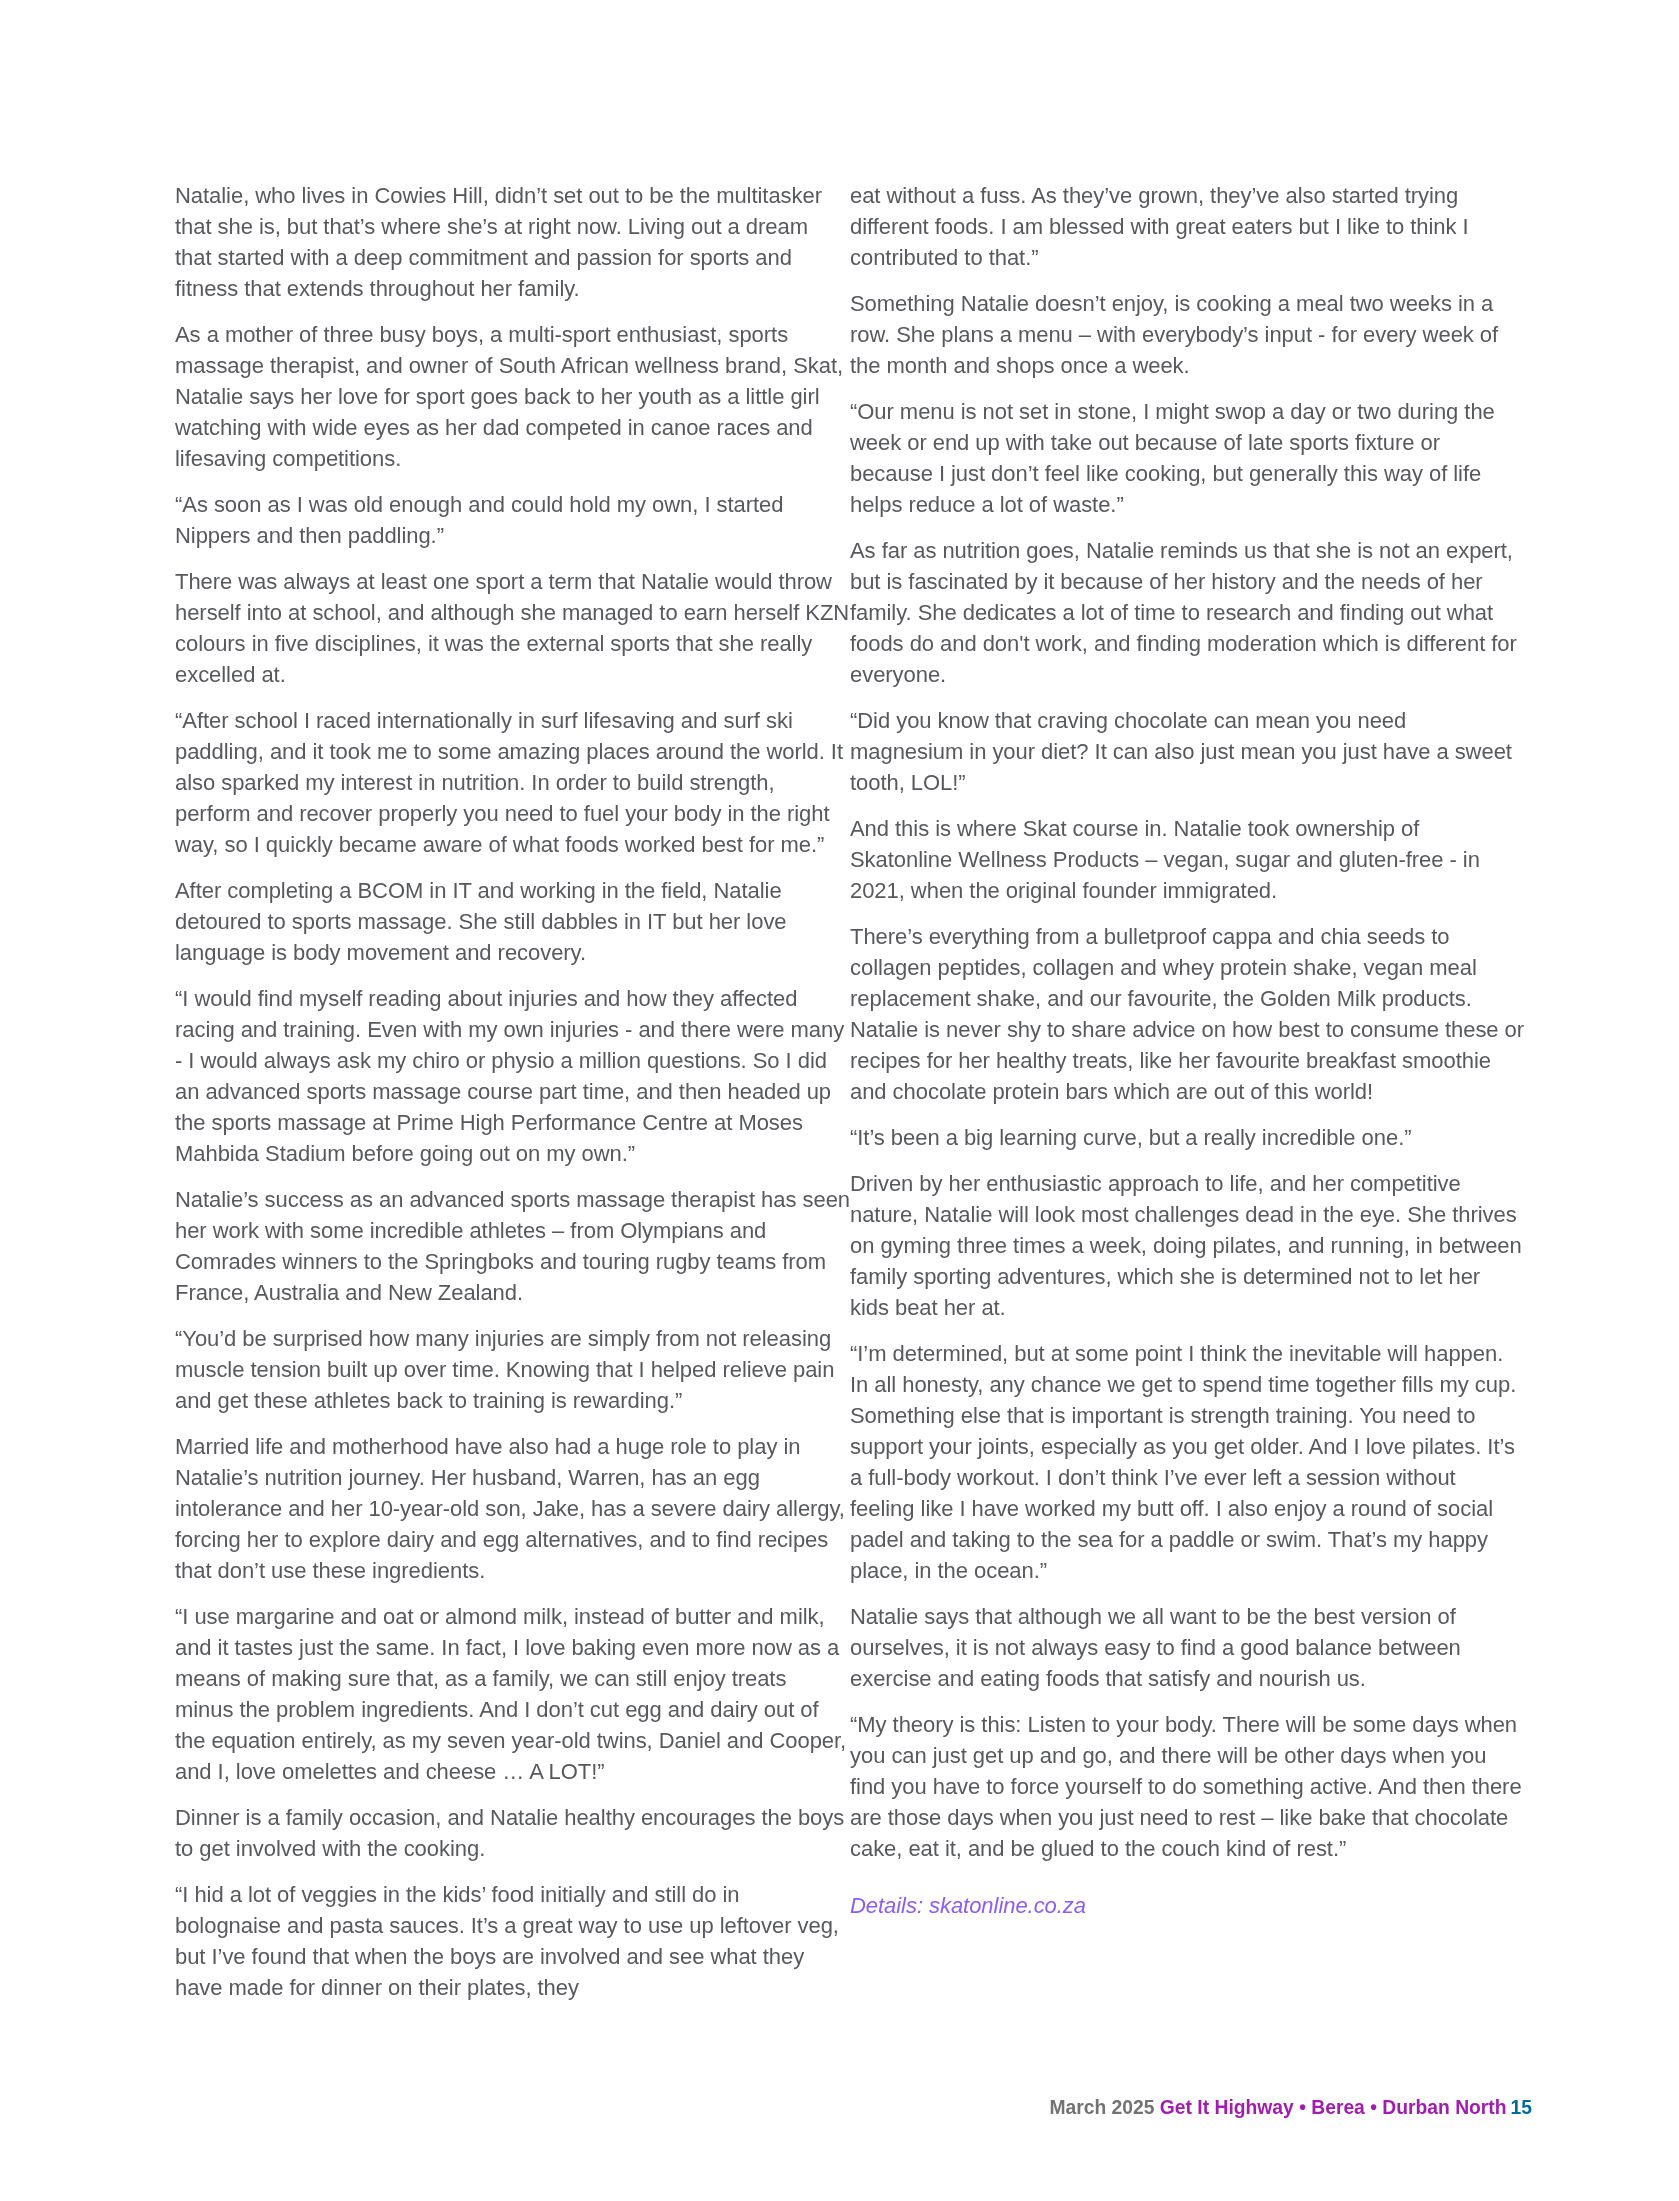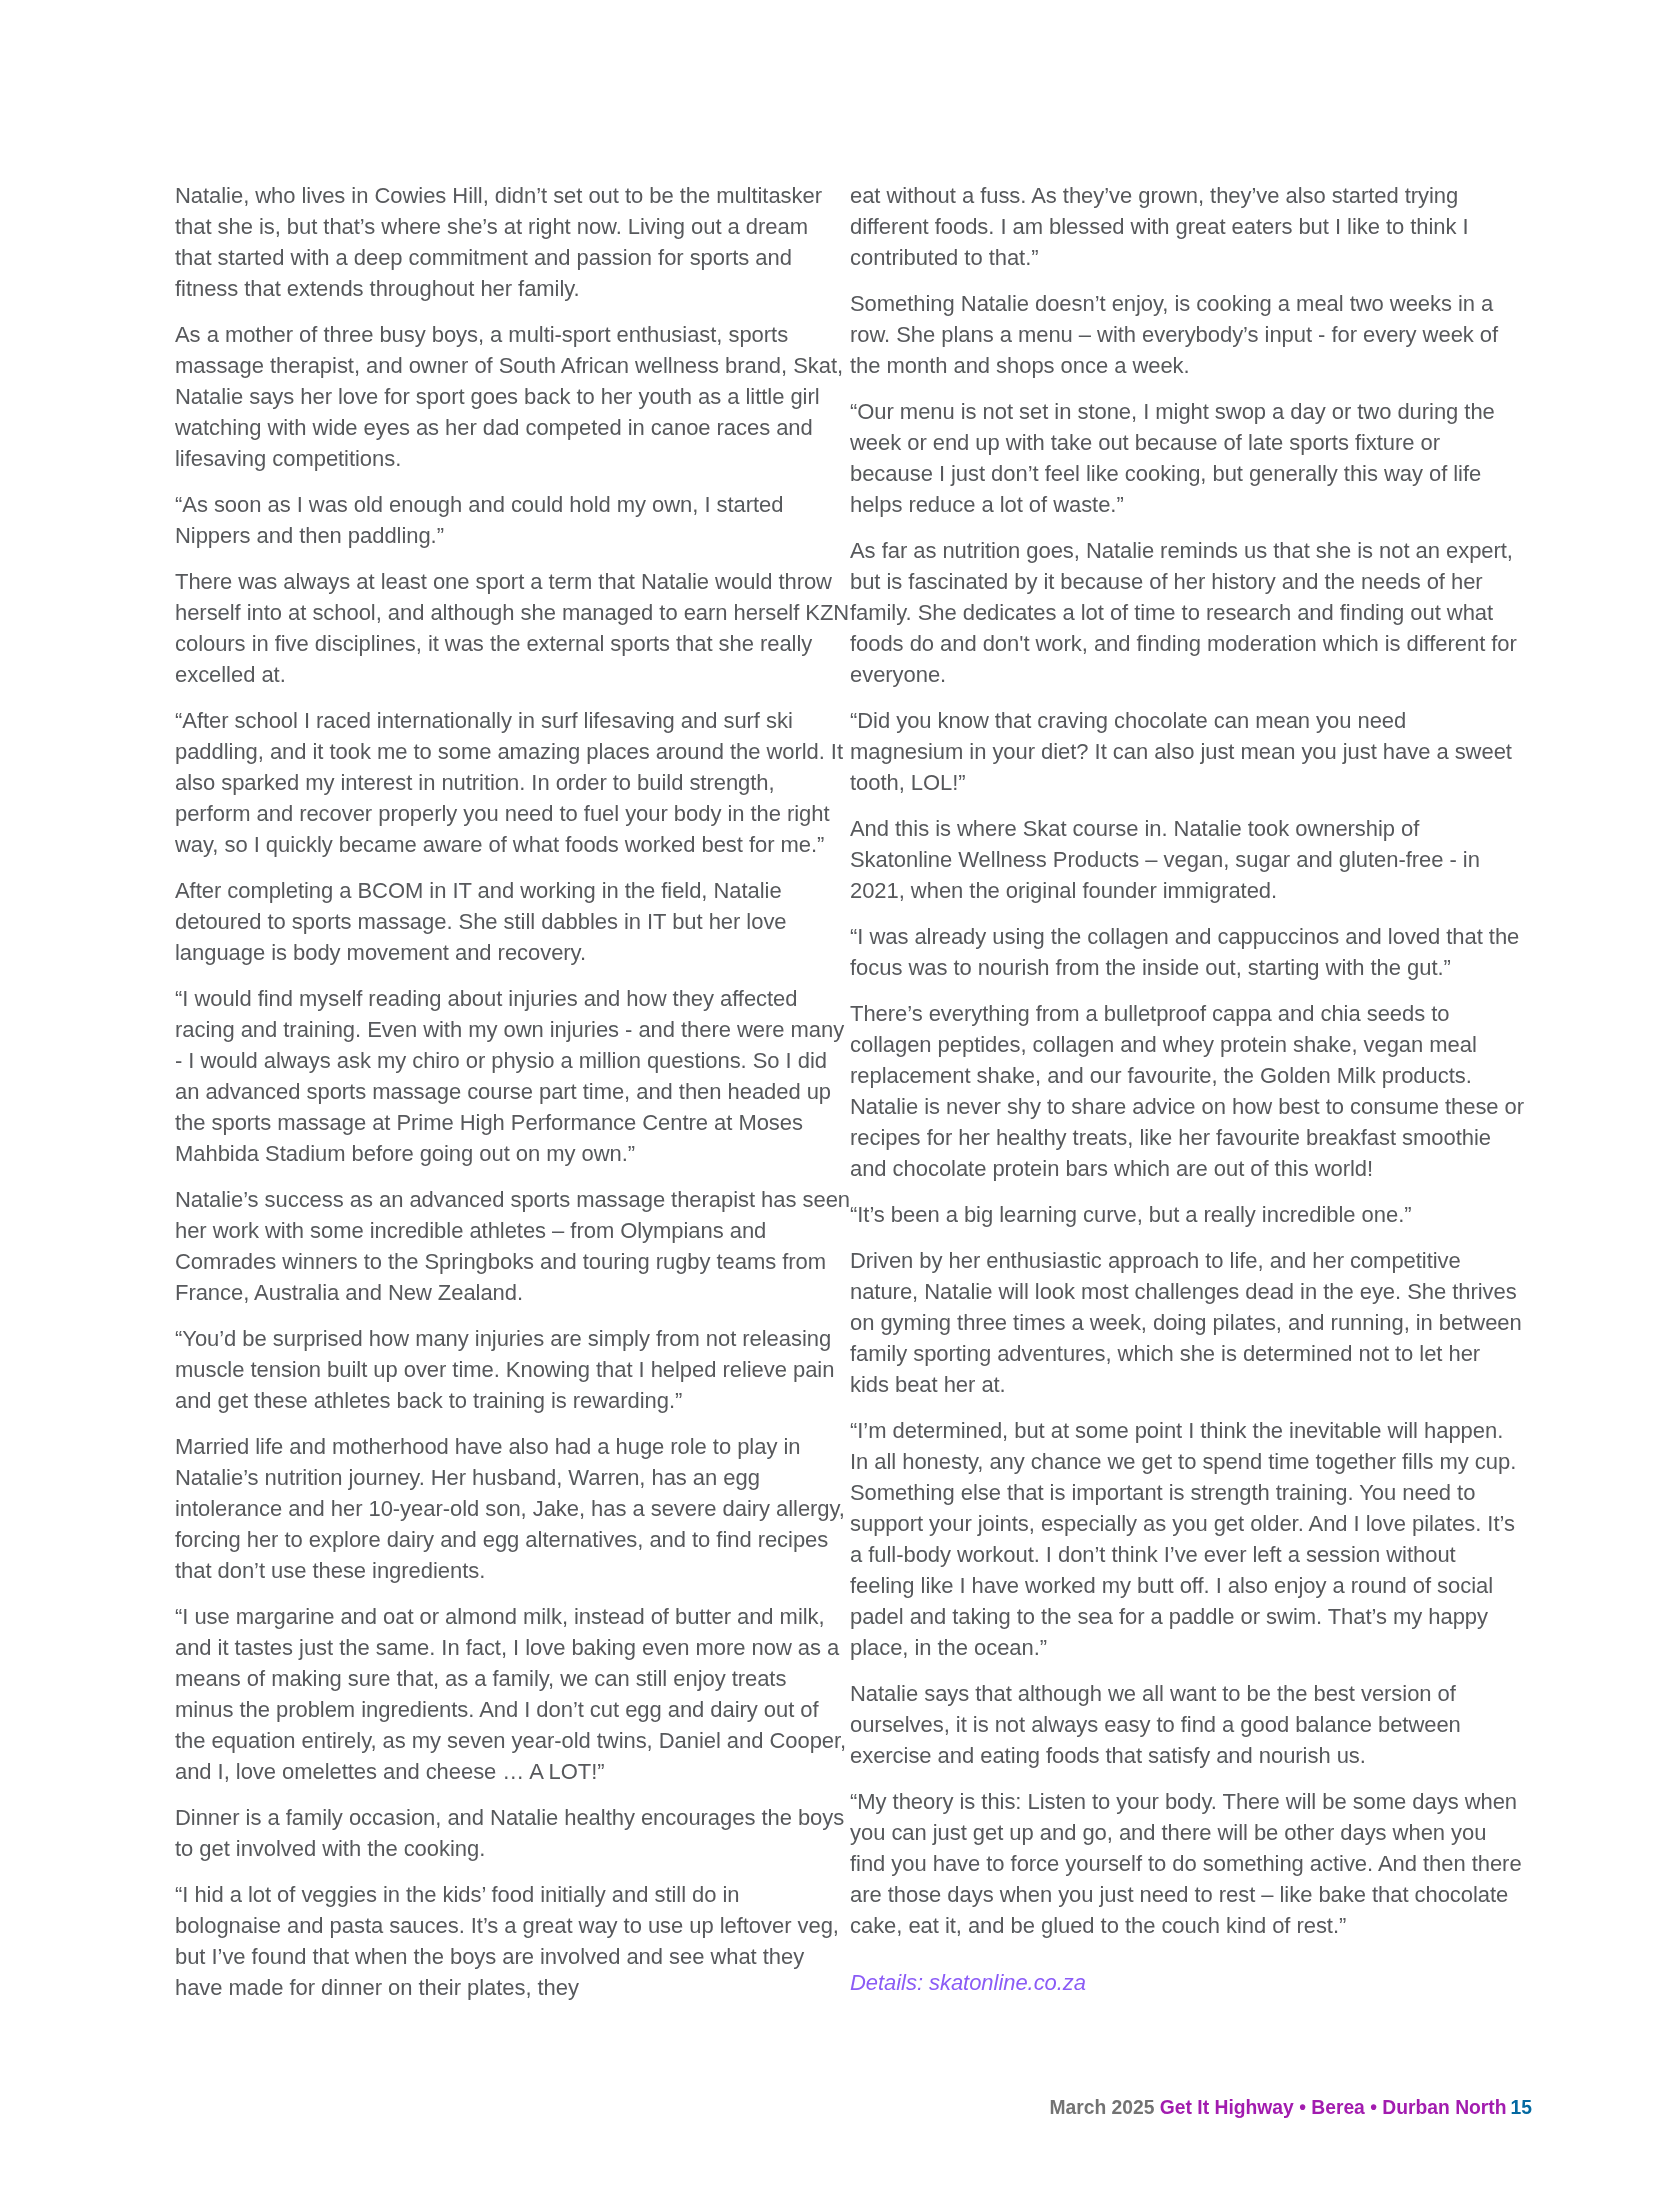--- a/index.html
+++ b/index.html
@@ -90,21 +90,20 @@
       <p>“I hid a lot of veggies in the kids’ food initially and still do in bolognaise and pasta sauces. It’s a great way to use up leftover veg, but I’ve found that when the boys are involved and see what they have made for dinner on their plates, they</p>
     </div>
 
     <div class="col">
       <p>eat without a fuss. As they’ve grown, they’ve also started trying different foods. I am blessed with great eaters but I like to think I contributed to that.”</p>
       <p>Something Natalie doesn’t enjoy, is cooking a meal two weeks in a row. She plans a menu – with everybody’s input - for every week of the month and shops once a week.</p>
       <p>“Our menu is not set in stone, I might swop a day or two during the week or end up with take out because of late sports fixture or because I just don’t feel like cooking, but generally this way of life helps reduce a lot of waste.”</p>
       <p>As far as nutrition goes, Natalie reminds us that she is not an expert, but is fascinated by it because of her history and the needs of her family. She dedicates a lot of time to research and finding out what foods do and don't work, and finding moderation which is different for everyone.</p>
       <p>“Did you know that craving chocolate can mean you need magnesium in your diet? It can also just mean you just have a sweet tooth, LOL!”</p>
       <p>And this is where Skat course in. Natalie took ownership of Skatonline Wellness Products – vegan, sugar and gluten-free - in 2021, when the original founder immigrated.</p>
-      <p>“I was already using the collagen and cappuccinos and loved that the focus was to nourish from the inside out, starting with the gut.”</p>
       <p>There’s everything from a bulletproof cappa and chia seeds to collagen peptides, collagen and whey protein shake, vegan meal replacement shake, and our favourite, the Golden Milk products. Natalie is never shy to share advice on how best to consume these or recipes for her healthy treats, like her favourite breakfast smoothie and chocolate protein bars which are out of this world!</p>
       <p>“It’s been a big learning curve, but a really incredible one.”</p>
       <p>Driven by her enthusiastic approach to life, and her competitive nature, Natalie will look most challenges dead in the eye. She thrives on gyming three times a week, doing pilates, and running, in between family sporting adventures, which she is determined not to let her kids beat her at.</p>
       <p>“I’m determined, but at some point I think the inevitable will happen. In all honesty, any chance we get to spend time together fills my cup. Something else that is important is strength training. You need to support your joints, especially as you get older. And I love pilates. It’s a full-body workout. I don’t think I’ve ever left a session without feeling like I have worked my butt off. I also enjoy a round of social padel and taking to the sea for a paddle or swim. That’s my happy place, in the ocean.”</p>
       <p>Natalie says that although we all want to be the best version of ourselves, it is not always easy to find a good balance between exercise and eating foods that satisfy and nourish us.</p>
       <p>“My theory is this: Listen to your body. There will be some days when you can just get up and go, and there will be other days when you find you have to force yourself to do something active. And then there are those days when you just need to rest – like bake that chocolate cake, eat it, and be glued to the couch kind of rest.”</p>
       <p class="details">Details: skatonline.co.za</p>
     </div>
 
   </div>

